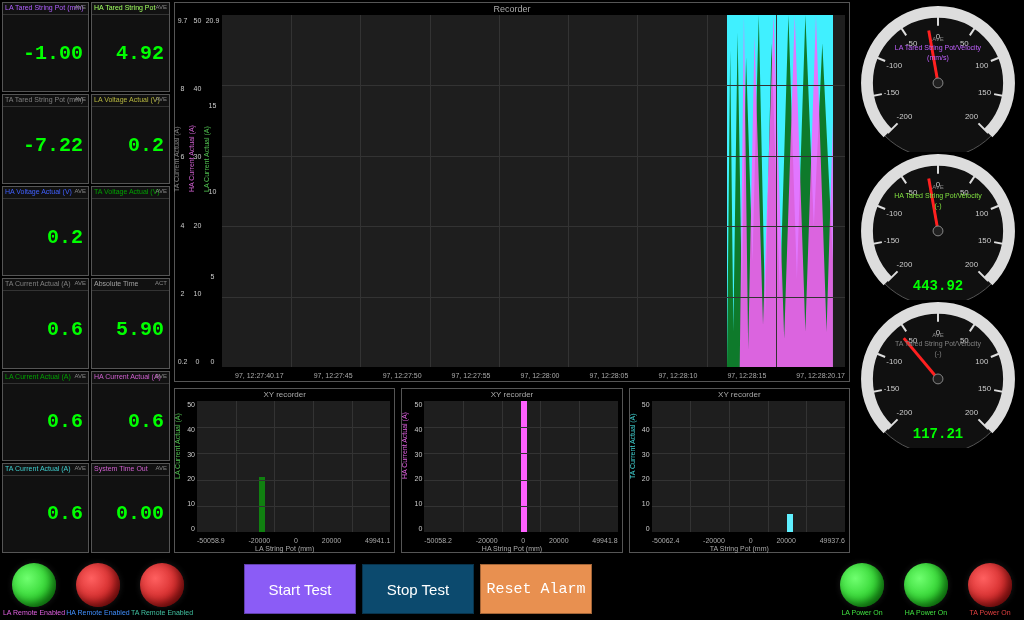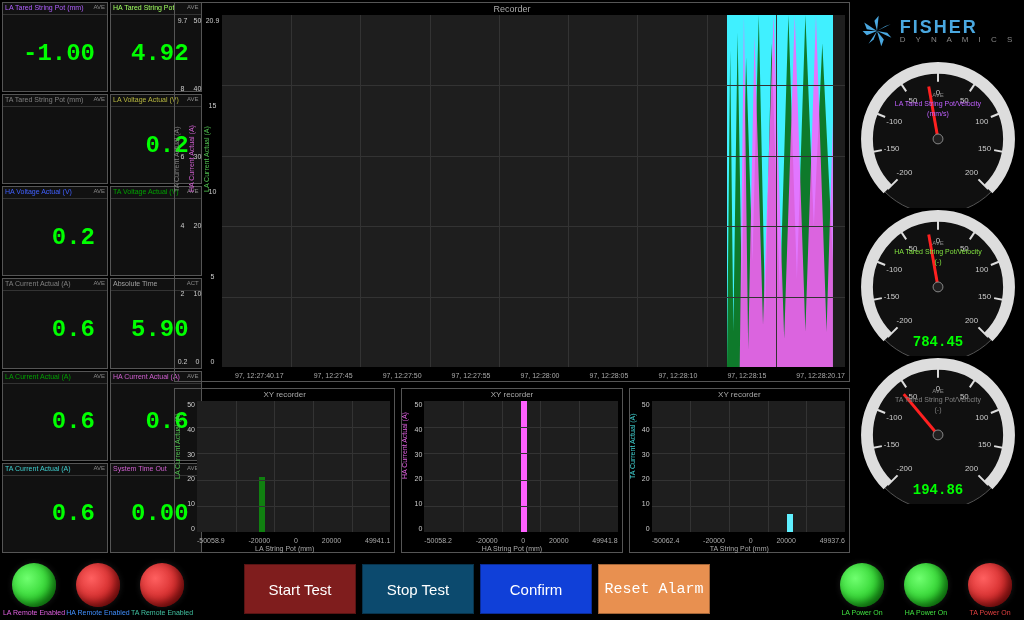--- a/index.html
+++ b/index.html
@@ -43,23 +43,23 @@
     position: absolute;
     right: 2px; top: 1px;
     font-size: 6px;
     color: #888;
   }
   .readout-value {
     flex: 1;
     display: flex;
     align-items: center;
     justify-content: flex-end;
-    padding-right: 12px;
+    padding-right: 5px;
     font-family: "Courier New", monospace;
-    font-size: 24px;
+    font-size: 20px;
     font-weight: bold;
     color: #00ff00;
     margin-left: 20px;
   }
   
   .center-panel {
     display: flex;
     flex-direction: column;
     padding: 2px;
     gap: 6px;
@@ -227,21 +227,21 @@
   .led-red   { background: radial-gradient(circle at 35% 35%, #ff6060, #b00000); }
   .led-label { font-size:7px; margin-top:2px; white-space:nowrap; }
   .btn {
     flex: 0 0 112px;
     height: 50px;
     display:flex; align-items:center; justify-content:center;
     font-size:15px; color:#fff;
     cursor:pointer;
     border:1px solid rgba(0,0,0,.3);
   }
-  .btn-green  { background:#7f1d1d;text-align:center; }
+  .btn-green  { background:#8b5cf6;text-align:center; }
   .btn-red    { background:#0c4a6e; }
   .btn-blue   { background:#1040d8; }
   .btn-orange { background:#e89050;font-family:Liberation Mono, monospace; }
   .spacer { flex:1; }
 </style>
 </head>
 <body>
 
 <div class="main-grid">
 
@@ -252,20 +252,21 @@
     <div class="readout-value">-1.00</div>
       </div>
       <div class="readout">
         <div class="readout-title" style="color:#a0ff60">HA Tared String Pot</div>
     <span class="readout-tag">AVE</span>
     <div class="readout-value">4.92</div>
       </div>
       <div class="readout">
         <div class="readout-title" style="color:#808080">TA Tared String Pot (mm)</div>
     <span class="readout-tag">AVE</span>
+    <div class="readout-value">-7.22</div>
       </div>
       <div class="readout">
         <div class="readout-title" style="color:#b8b840">LA Voltage Actual (V)</div>
     <span class="readout-tag">AVE</span>
     <div class="readout-value">0.2</div>
       </div>
       <div class="readout">
         <div class="readout-title" style="color:#4060ff">HA Voltage Actual (V)</div>
     <span class="readout-tag">AVE</span>
     <div class="readout-value">0.2</div>
@@ -466,39 +467,20 @@
             <span>0</span>
             <span>20000</span>
             <span>49937.6</span>
           </div>
     <div class="xy-xlabel">TA String Pot (mm)</div>
         </div>
       </div>
   </div>
 
   <div class="right-panel">
-    <div class="logo">
-      <div class="logo-mark">
-        <svg viewBox="0 0 40 40">
-          <g fill="#4aa8e0">
-            <path d="M20 20 L5 10 L8 18 Z"></path>
-              <path d="M20 20 L3 20 L8 25 Z"></path>
-            <path d="M20 20 L10 35 L16 30 Z"></path>
-              <path d="M20 20 L25 38 L28 30 Z"></path>
-            <path d="M20 20 L37 28 L32 22 Z"></path>
-              <path d="M20 20 L36 12 L30 14 Z"></path>
-            <path d="M20 20 L22 2 L17 8 Z"></path>
-          </g>
-        </svg>
-      </div>
-      <div class="logo-text">
-        <span class="logo-fisher">FISHER</span>
-        <span class="logo-dyn">D Y N A M I C S</span>
-      </div>
-    </div>
     <div id="gauges">
         <div class="gauge"><svg viewBox="0 0 160 150">
     <circle cx="80" cy="80" r="76" fill="#101010" stroke="#555"></circle>
     <path d="M 29.08831175456858 130.91168824543144
              A 72 72 0 1 1 130.91168824543144 130.91168824543144" fill="none" stroke="#ddd" stroke-width="12"></path>
     <line x1="38.987806691180246" y1="121.01219330881976" x2="29.08831175456858" y2="130.91168824543144" stroke="#ddd" stroke-width="2"></line>
             <text x="46.05887450304572" y="116.94112549695429" fill="#ccc" font-size="8" text-anchor="middle">-200</text>
             <line x1="23.11445373661263" y1="91.31523867693544" x2="9.383459810967409" y2="94.04650318516123" stroke="#ddd" stroke-width="2"></line>
             <text x="32.92230654064494" y="92.36433545677416" fill="#ccc" font-size="8" text-anchor="middle">-150</text>
             <line x1="26.414987114345358" y1="57.80436092282483" x2="13.480673659187346" y2="52.446792869713576" stroke="#ddd" stroke-width="2"></line>
@@ -541,21 +523,21 @@
             <text x="124.34621756054176" y="64.6311952464757" fill="#ccc" font-size="8" text-anchor="middle">100</text>
             <line x1="136.88554626338737" y1="91.31523867693544" x2="150.6165401890326" y2="94.04650318516123" stroke="#ddd" stroke-width="2"></line>
             <text x="127.07769345935506" y="92.36433545677416" fill="#ccc" font-size="8" text-anchor="middle">150</text>
             <line x1="121.0121933088198" y1="121.01219330881972" x2="130.9116882454315" y2="130.91168824543138" stroke="#ddd" stroke-width="2"></line>
             <text x="113.94112549695433" y="116.94112549695424" fill="#ccc" font-size="8" text-anchor="middle">200</text>
     <line x1="80" y1="80" x2="70.62299840598575" y2="26.82038133734077" stroke="#ff2020" stroke-width="3"></line>
     <circle cx="80" cy="80" r="5" fill="#202020" stroke="#888"></circle>
   </svg><div class="gauge-tag">AVE</div>
     <div class="gauge-title" style="color:#80e040">HA Tared String Pot/Velocity</div>
     <div class="gauge-unit" style="color:#80e040">(-)</div>
-    <div class="gauge-val">784.45</div></div>
+    <div class="gauge-val">443.92</div></div>
         <div class="gauge"><svg viewBox="0 0 160 150">
     <circle cx="80" cy="80" r="76" fill="#101010" stroke="#555"></circle>
     <path d="M 29.08831175456858 130.91168824543144
              A 72 72 0 1 1 130.91168824543144 130.91168824543144" fill="none" stroke="#ddd" stroke-width="12"></path>
     <line x1="38.987806691180246" y1="121.01219330881976" x2="29.08831175456858" y2="130.91168824543144" stroke="#ddd" stroke-width="2"></line>
             <text x="46.05887450304572" y="116.94112549695429" fill="#ccc" font-size="8" text-anchor="middle">-200</text>
             <line x1="23.11445373661263" y1="91.31523867693544" x2="9.383459810967409" y2="94.04650318516123" stroke="#ddd" stroke-width="2"></line>
             <text x="32.92230654064494" y="92.36433545677416" fill="#ccc" font-size="8" text-anchor="middle">-150</text>
             <line x1="26.414987114345358" y1="57.80436092282483" x2="13.480673659187346" y2="52.446792869713576" stroke="#ddd" stroke-width="2"></line>
             <text x="35.653782439458226" y="64.63119524647571" fill="#ccc" font-size="8" text-anchor="middle">-100</text>
@@ -569,21 +551,21 @@
             <text x="124.34621756054176" y="64.6311952464757" fill="#ccc" font-size="8" text-anchor="middle">100</text>
             <line x1="136.88554626338737" y1="91.31523867693544" x2="150.6165401890326" y2="94.04650318516123" stroke="#ddd" stroke-width="2"></line>
             <text x="127.07769345935506" y="92.36433545677416" fill="#ccc" font-size="8" text-anchor="middle">150</text>
             <line x1="121.0121933088198" y1="121.01219330881972" x2="130.9116882454315" y2="130.91168824543138" stroke="#ddd" stroke-width="2"></line>
             <text x="113.94112549695433" y="116.94112549695424" fill="#ccc" font-size="8" text-anchor="middle">200</text>
     <line x1="80" y1="80" x2="45.28946907692687" y2="38.633600071575195" stroke="#ff2020" stroke-width="3"></line>
     <circle cx="80" cy="80" r="5" fill="#202020" stroke="#888"></circle>
   </svg><div class="gauge-tag">AVE</div>
     <div class="gauge-title" style="color:#808080">TA Tared String Pot/Velocity</div>
     <div class="gauge-unit" style="color:#808080">(-)</div>
-    <div class="gauge-val">194.86</div></div>
+    <div class="gauge-val">117.21</div></div>
       </div>
   </div>
 </div>
 
 <div class="bottom-bar">
   <div id="leds-left" style="display:flex;gap:4px">
       <div class="led-wrap">
         <div class="led led-green"></div>
       <div class="led-label" style="color:#e060e0">LA Remote Enabled</div>
       </div>
@@ -592,21 +574,20 @@
       <div class="led-label" style="color:#4090ff">HA Remote Enabled</div>
       </div>
       <div class="led-wrap">
         <div class="led led-red"></div>
       <div class="led-label" style="color:#40c0a0">TA Remote Enabled</div>
       </div>
     </div>
   <div class="spacer" style="flex:0 0 40px"></div>
   <div class="btn btn-green">Start Test</div>
   <div class="btn btn-red">Stop Test</div>
-  <div class="btn btn-blue">Confirm</div>
   <div class="btn btn-orange">Reset Alarm</div>
   <div class="spacer"></div>
   <div id="leds-right" style="display:flex;gap:4px">
       <div class="led-wrap">
         <div class="led led-green"></div>
       <div class="led-label" style="color:#40e040">LA Power On</div>
       </div>
       <div class="led-wrap">
         <div class="led led-green"></div>
       <div class="led-label" style="color:#40e040">HA Power On</div>

